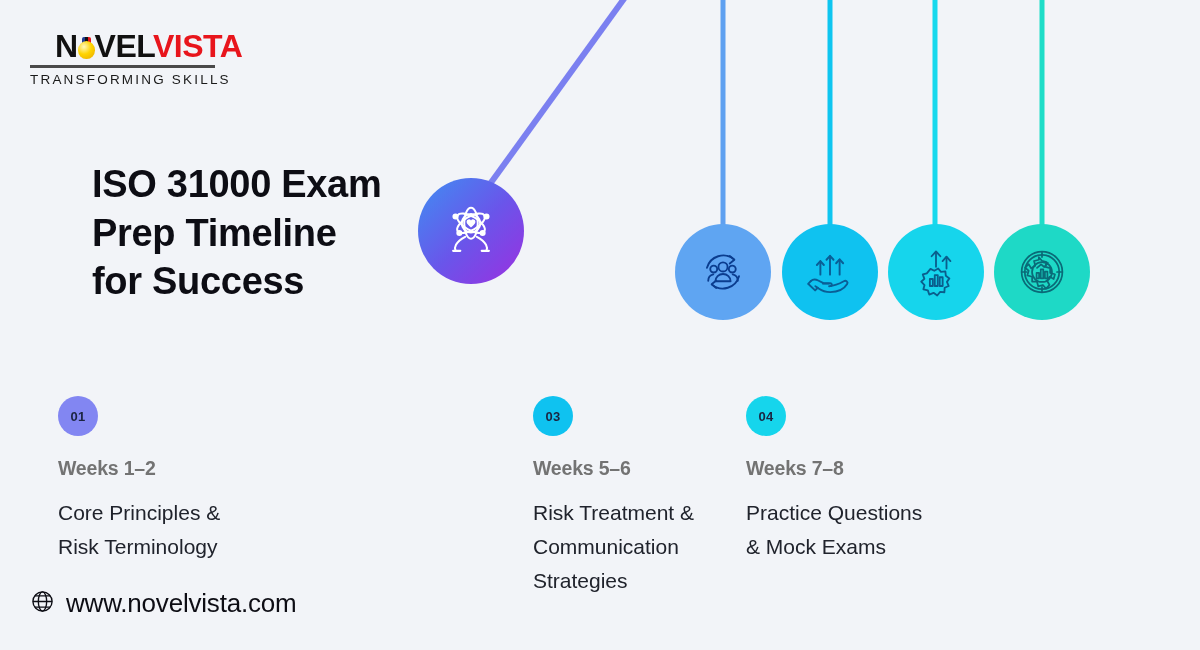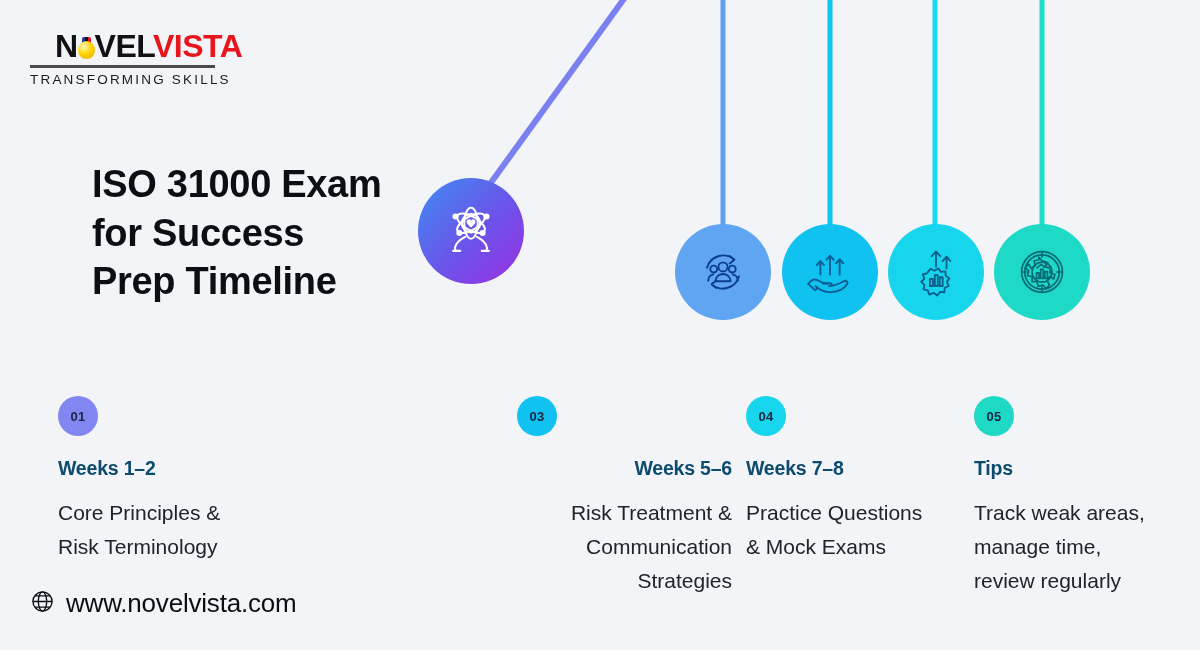--- a/index.html
+++ b/index.html
@@ -50,21 +50,21 @@
 
   
   .steps { position:absolute; left:0; top:396px; width:1200px; height:210px; }
   .step { position:absolute; top:0; }
   .badge {
     width:40px; height:40px; border-radius:50%;
     display:flex; align-items:center; justify-content:center;
     font-size:13px; font-weight:600; color:#1b2440; letter-spacing:0.3px;
   }
   .step-title {
-    margin-top:21px; font-size:19.5px; font-weight:bold; color:#0c4a6e;
+    margin-top:21px; font-size:19.5px; font-weight:bold; color:#737373;
     letter-spacing:-0.2px; white-space:nowrap;
   }
   .step-desc {
     margin-top:16px; font-size:21px; line-height:1.62; color:#20232c; font-weight:400;
   }
 
   
   .footer { position:absolute; left:30px; top:588px; display:flex; align-items:center; gap:11px; }
   .footer-url { font-size:26px; color:#0d0d14; letter-spacing:-0.2px; }
 </style>
@@ -74,22 +74,22 @@
 <div class="logo">
   <div class="logo-word">
     <span class="logo-novel">N</span><span class="logo-bulb"><span class="cap"></span><span class="glass"></span></span><span class="logo-novel">VEL</span><span class="logo-vista">VISTA</span>
   </div>
   <div class="logo-rule"></div>
   <div class="logo-tag">TRANSFORMING SKILLS</div>
 </div>
 
 <div class="title">
   <div>ISO 31000 Exam</div>
+  <div>Prep Timeline</div>
   <div>for Success</div>
-  <div>Prep Timeline</div>
 </div>
 
 <div class="cradle">
   <svg width="1200" height="650" viewBox="0 0 1200 650">
     <defs>
       <linearGradient id="gradBall1" x1="0%" y1="0%" x2="100%" y2="100%">
         <stop offset="0%" stop-color="#3f8ef2"></stop>
         <stop offset="55%" stop-color="#6a55ea"></stop>
         <stop offset="100%" stop-color="#9b2fe0"></stop>
       </linearGradient>
@@ -192,48 +192,39 @@
   <div class="step" style="left:58px; width:210px;">
     <div class="badge" style="background:#8286f2;">
       <span>01</span>
     </div>
     <div class="step-title">Weeks 1–2</div>
     <div class="step-desc" style="white-space:pre-line;">Core Principles &amp;
 Risk Terminology</div>
   </div>
 
 
-  <div class="step" style="left:517px; width:215px;text-align:right;">
+  <div class="step" style="left:533px; width:215px;">
     <div class="badge" style="background:#0fc2f0;">
       <span>03</span>
     </div>
     <div class="step-title">Weeks 5–6</div>
     <div class="step-desc" style="white-space:pre-line;">Risk Treatment &amp;
 Communication
 Strategies</div>
   </div>
 
   <div class="step" style="left:746px; width:215px;">
     <div class="badge" style="background:#16d5ec;">
       <span>04</span>
     </div>
     <div class="step-title">Weeks 7–8</div>
     <div class="step-desc" style="white-space:pre-line;">Practice Questions
 &amp; Mock Exams</div>
   </div>
 
-  <div class="step" style="left:974px; width:200px;">
-    <div class="badge" style="background:#1ed9c6;">
-      <span>05</span>
-    </div>
-    <div class="step-title">Tips</div>
-    <div class="step-desc" style="white-space:pre-line;">Track weak areas,
-manage time,
-review regularly</div>
-  </div>
 
 </div>
 
 <div class="footer">
   <span>
     <svg width="25" height="25" viewBox="0 0 24 24">
       <g fill="none" stroke="#0d0d14" stroke-width="1.3">
         <circle cx="12" cy="12" r="9.2"></circle>
         <ellipse cx="12" cy="12" rx="4" ry="9.2"></ellipse>
         <path d="M2.8 12h18.4M4.4 6.6h15.2M4.4 17.4h15.2"></path>

